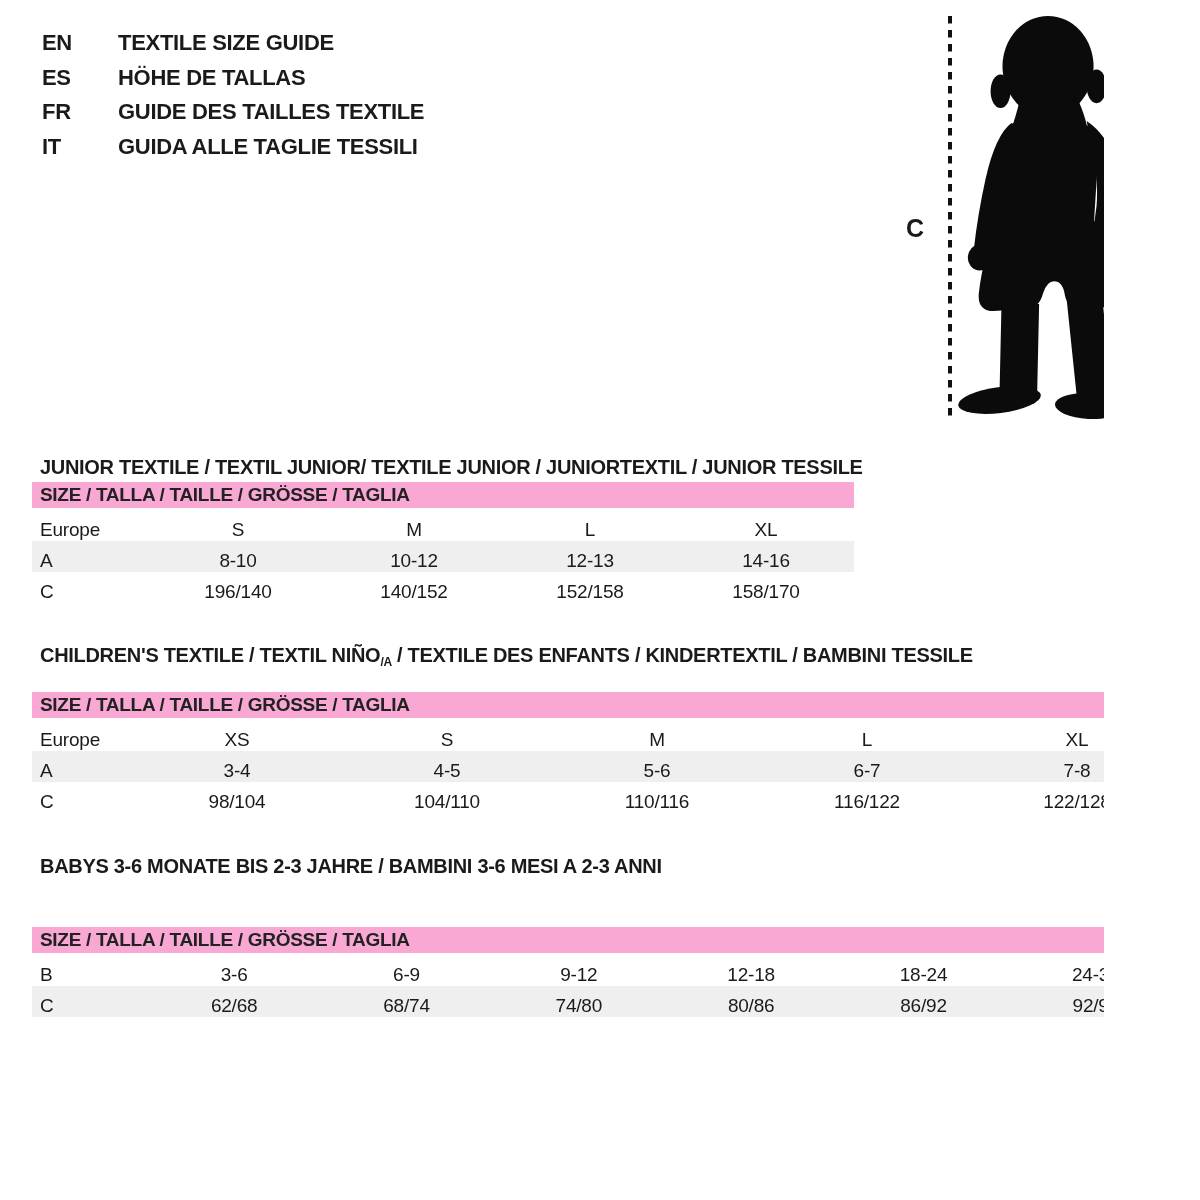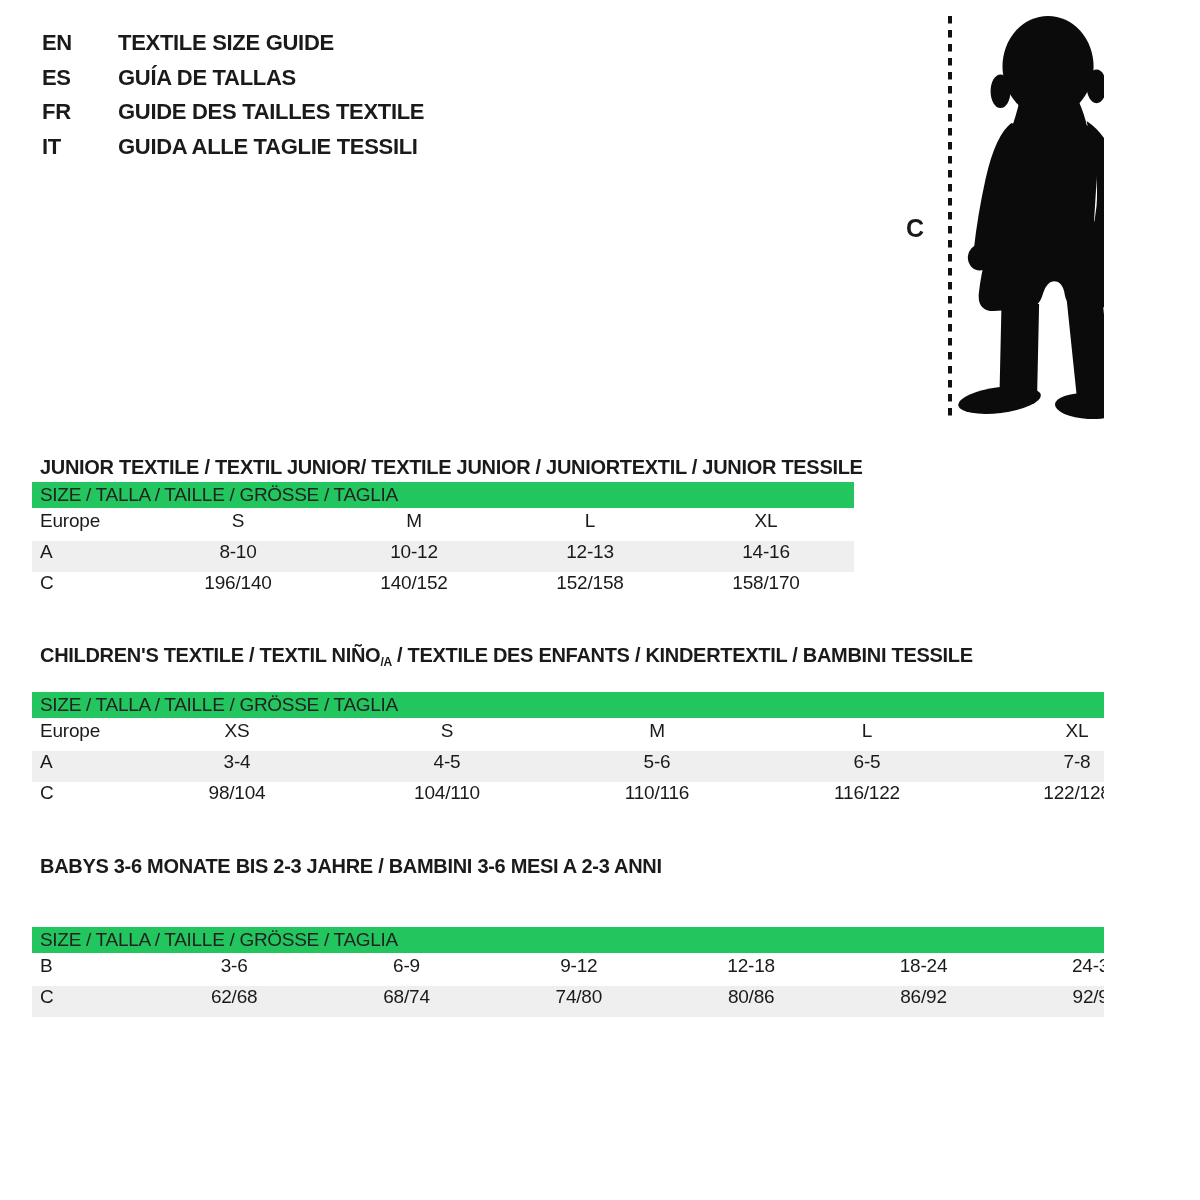--- a/index.html
+++ b/index.html
@@ -38,27 +38,27 @@
   .sub-part { font-size: 12px; vertical-align: -4px; font-weight: 700; }
 
   
   .size-table { position: absolute; left: 32px; }
   .t-junior   { top: 482px; width: 822px; }
   .t-children { top: 692px; width: 1150px; }
   .t-babies   { top: 927px; width: 1150px; }
 
   .size-bar {
     height: 26px; line-height: 26px;
-    background: #22c55e;
+    background: #f9a8d4;
     padding-left: 8px;
-    font-size: 19px; font-weight: 400; letter-spacing: -0.3px;
+    font-size: 19px; font-weight: 700; letter-spacing: -0.3px;
     color: #222222;
     margin-bottom: 2px;
   }
-  .trow { display: flex; height: 31px; align-items: flex-start; }
+  .trow { display: flex; height: 31px; align-items: flex-end; }
   .trow.shaded { background: #efefef; }
   .tlabel { padding-left: 8px; font-size: 19px; letter-spacing: -0.2px; }
   .t-junior .tlabel   { width: 118px; }
   .t-children .tlabel { width: 100px; }
   .t-babies .tlabel   { width: 116px; }
   .tcell { flex: 1; text-align: center; font-size: 19px; letter-spacing: -0.2px; }
 
   
   .legend { position: absolute; left: 40px; top: 1072px; }
   .legend-line { font-size: 19px; font-weight: 700; letter-spacing: -0.3px;
@@ -69,21 +69,21 @@
 
 <div class="canvas">
 
   <div class="lang-block">
     <div class="lang-row">
       <span class="lang-code">EN</span>
       <span class="lang-label">TEXTILE SIZE GUIDE</span>
     </div>
     <div class="lang-row">
       <span class="lang-code">ES</span>
-      <span class="lang-label">GUÍA DE TALLAS</span>
+      <span class="lang-label">HÖHE DE TALLAS</span>
     </div>
     <div class="lang-row">
       <span class="lang-code">FR</span>
       <span class="lang-label">GUIDE DES TAILLES TEXTILE</span>
     </div>
     <div class="lang-row">
       <span class="lang-code">IT</span>
       <span class="lang-label">GUIDA ALLE TAGLIE TESSILI</span>
     </div>
   </div>
@@ -155,21 +155,21 @@
       <span class="tcell">S</span>
       <span class="tcell">M</span>
       <span class="tcell">L</span>
       <span class="tcell">XL</span>
     </div>
     <div class="trow shaded">
       <span class="tlabel">A</span>
       <span class="tcell">3-4</span>
       <span class="tcell">4-5</span>
       <span class="tcell">5-6</span>
-      <span class="tcell">6-5</span>
+      <span class="tcell">6-7</span>
       <span class="tcell">7-8</span>
     </div>
     <div class="trow">
       <span class="tlabel">C</span>
       <span class="tcell">98/104</span>
       <span class="tcell">104/110</span>
       <span class="tcell">110/116</span>
       <span class="tcell">116/122</span>
       <span class="tcell">122/128</span>
     </div>

